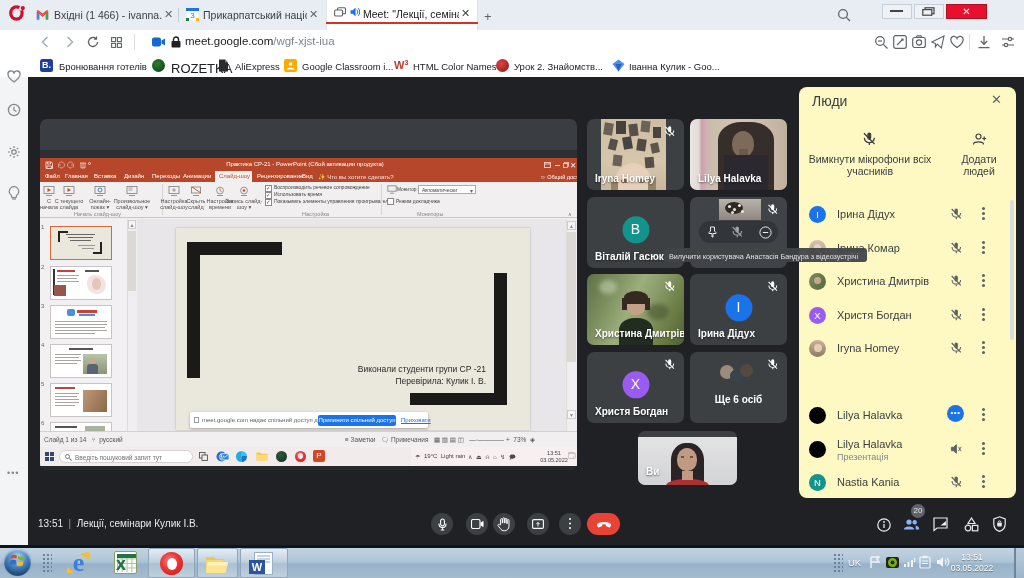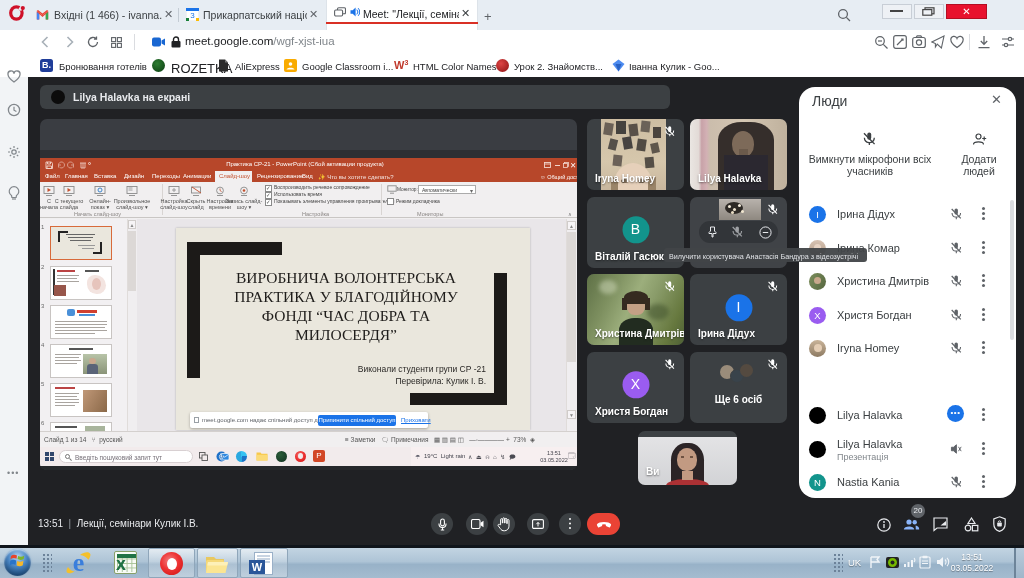--- a/index.html
+++ b/index.html
@@ -172,24 +172,20 @@
       <path d="M7 1 V3 M7 11 V13 M1 7 H3 M11 7 H13 M2.8 2.8 L4.2 4.2 M9.8 9.8 L11.2 11.2 M11.2 2.8 L9.8 4.2 M4.2 9.8 L2.8 11.2" stroke="#82878c" stroke-width="1.2"></path>
     </svg>
 <svg class="a" style="left:7px;top:185px" width="14" height="15" viewBox="0 0 14 15">
       <path d="M4.5 10.5 a4.8 4.8 0 1 1 5 0 l-0.4 2 h-4.2Z" fill="none" stroke="#82878c" stroke-width="1.2"></path>
       <path d="M5 14 h4" stroke="#82878c" stroke-width="1.2"></path>
     </svg>
 <div class="a" style="left:7px;top:468px;color:#82878c;font-size:9px;letter-spacing:1px;">•••</div>
 
 <div class="a" style="left:28px;top:77px;width:996px;height:468px;background:#202124;"></div>
 
-<div class="a" style="left:40px;top:85px;width:630px;height:24px;background:#3c4043;border-radius:6px;">
-  <div class="a" style="left:11px;top:5px;width:14px;height:14px;border-radius:50%;background:#0c0c0c;"></div>
-  <div class="a" style="left:33px;top:6px;font-size:10.5px;font-weight:bold;color:#e8eaed;">Lilya Halavka на екрані</div>
-</div>
 
 <div class="a" id="shared" style="left:40px;top:119px;width:537px;height:351px;background:#3a3d42;border-radius:7px;overflow:hidden;">
 
   <div class="a" style="left:0;top:31px;width:537px;height:8px;background:#2d2f33;"></div>
 
   <div class="a" id="ppt" style="left:0;top:39px;width:537px;height:308px;background:#f1eff0;">
     <style>
       .pptx{font-size:6px;color:#fff;white-space:nowrap;}
       .rlab{position:absolute;font-size:5.5px;color:#4f4f4f;text-align:center;line-height:6px;white-space:nowrap;}
       .glab{position:absolute;font-size:5.5px;color:#8a8684;top:52.5px;}
@@ -385,21 +381,20 @@
 
     <div class="a" style="left:87px;top:61px;width:10px;height:212px;background:#f0eef0;border-left:1px solid #e0dcda;"></div>
     <div class="a" style="left:88px;top:62px;width:8px;height:9px;background:#f6f4f6;border:1px solid #d0ccca;font-size:5px;color:#888;text-align:center;line-height:8px;">▲</div>
     <div class="a" style="left:88px;top:73px;width:8px;height:60px;background:#dcd8d6;"></div>
 
     <div class="a" style="left:136px;top:70px;width:354px;height:202px;background:#eae7dd;box-shadow:0 0 2px rgba(0,0,0,.25);">
       <div class="a" style="left:11px;top:14px;width:95px;height:12.6px;background:#1c1a18;"></div>
       <div class="a" style="left:11px;top:14px;width:13px;height:136px;background:#1c1a18;"></div>
       <div class="a" style="left:318px;top:45px;width:13px;height:131px;background:#1c1a18;"></div>
       <div class="a" style="left:234px;top:165px;width:97px;height:12px;background:#1c1a18;"></div>
-      <div class="a" style="left:20px;top:41px;width:300px;text-align:center;font-family:'Liberation Serif',serif;font-size:15.5px;line-height:18.9px;color:#1f1d1b;">ВИРОБНИЧА ВОЛОНТЕРСЬКА<br>ПРАКТИКА У БЛАГОДІЙНОМУ<br>ФОНДІ “ЧАС ДОБРА ТА<br>МИЛОСЕРДЯ”</div>
       <div class="a" style="left:100px;top:136px;width:210px;text-align:right;font-size:8.5px;line-height:11.7px;color:#2a2826;">Виконали студенти групи СР -21<br>Перевірила: Кулик І. В.</div>
     </div>
 
     <div class="a" style="left:150px;top:254px;width:238px;height:16px;background:#fff;border-radius:2px;box-shadow:0 1px 3px rgba(0,0,0,.3);">
       <div class="a" style="left:4px;top:5px;width:5px;height:6px;border:1px solid #9aa0a6;"></div>
       <div class="a" style="left:12px;top:5px;font-size:6px;color:#5f6368;white-space:nowrap;">meet.google.com надає спільний доступ до екрана.</div>
       <div class="a" style="left:128px;top:2.5px;width:78px;height:11px;background:#1a73e8;border-radius:2px;color:#fff;font-size:6px;text-align:center;line-height:11px;">Припинити спільний доступ</div>
       <div class="a" style="left:211px;top:5px;font-size:6px;color:#1a73e8;text-decoration:underline;">Приховати</div>
     </div>
 
@@ -583,21 +578,21 @@
     <div class="a" style="left:33px;top:6px;width:33px;height:51px;border-radius:45% 45% 0 0/34% 34% 0 0;background:#2b2426;"></div>
     <div class="a" style="left:39px;top:11px;width:20px;height:23px;border-radius:50% 50% 46% 46%;background:#c29a82;"></div>
     <div class="a" style="left:43px;top:19px;width:3px;height:2px;background:#6e5242;"></div>
     <div class="a" style="left:52px;top:19px;width:3px;height:2px;background:#6e5242;"></div>
     <div class="a" style="left:28px;top:42px;width:43px;height:15px;border-radius:45% 45% 0 0;background:#ab3134;"></div>
     <div class="a" style="left:44px;top:34px;width:11px;height:9px;background:#c29a82;"></div>
   </div>
   <div class="tlabel" style="bottom:8px;">Ви</div>
 </div>
 
-<div class="a" id="panel" style="left:799px;top:87px;width:217px;height:411px;background:#ffffff;border-radius:16px;overflow:hidden;">
+<div class="a" id="panel" style="left:799px;top:87px;width:217px;height:411px;background:#fef9c3;border-radius:8px;overflow:hidden;">
   <div class="a" style="left:13px;top:6px;font-size:14px;color:#3c4043;">Люди</div>
   <div class="a" style="left:192px;top:5px;font-size:13px;color:#5f6368;">✕</div>
 
   <svg class="a" style="left:63px;top:45px;color:#3c4043" width="14" height="14" viewBox="0 0 12 12">
         <use href="#mico"></use>
       </svg>
   <div class="a" style="left:0px;top:66px;width:142px;text-align:center;font-size:10.5px;color:#3c4043;line-height:12px;">Вимкнути мікрофони всіх<br>учасників</div>
   <svg class="a" style="left:173px;top:45px" width="15" height="15" viewBox="0 0 15 15">
         <circle cx="6.5" cy="4.5" r="2.5" fill="none" stroke="#3c4043" stroke-width="1.2"></circle>
         <path d="M1.5 12.5 c0 -3.4 10 -3.4 10 0" fill="none" stroke="#3c4043" stroke-width="1.2"></path>

